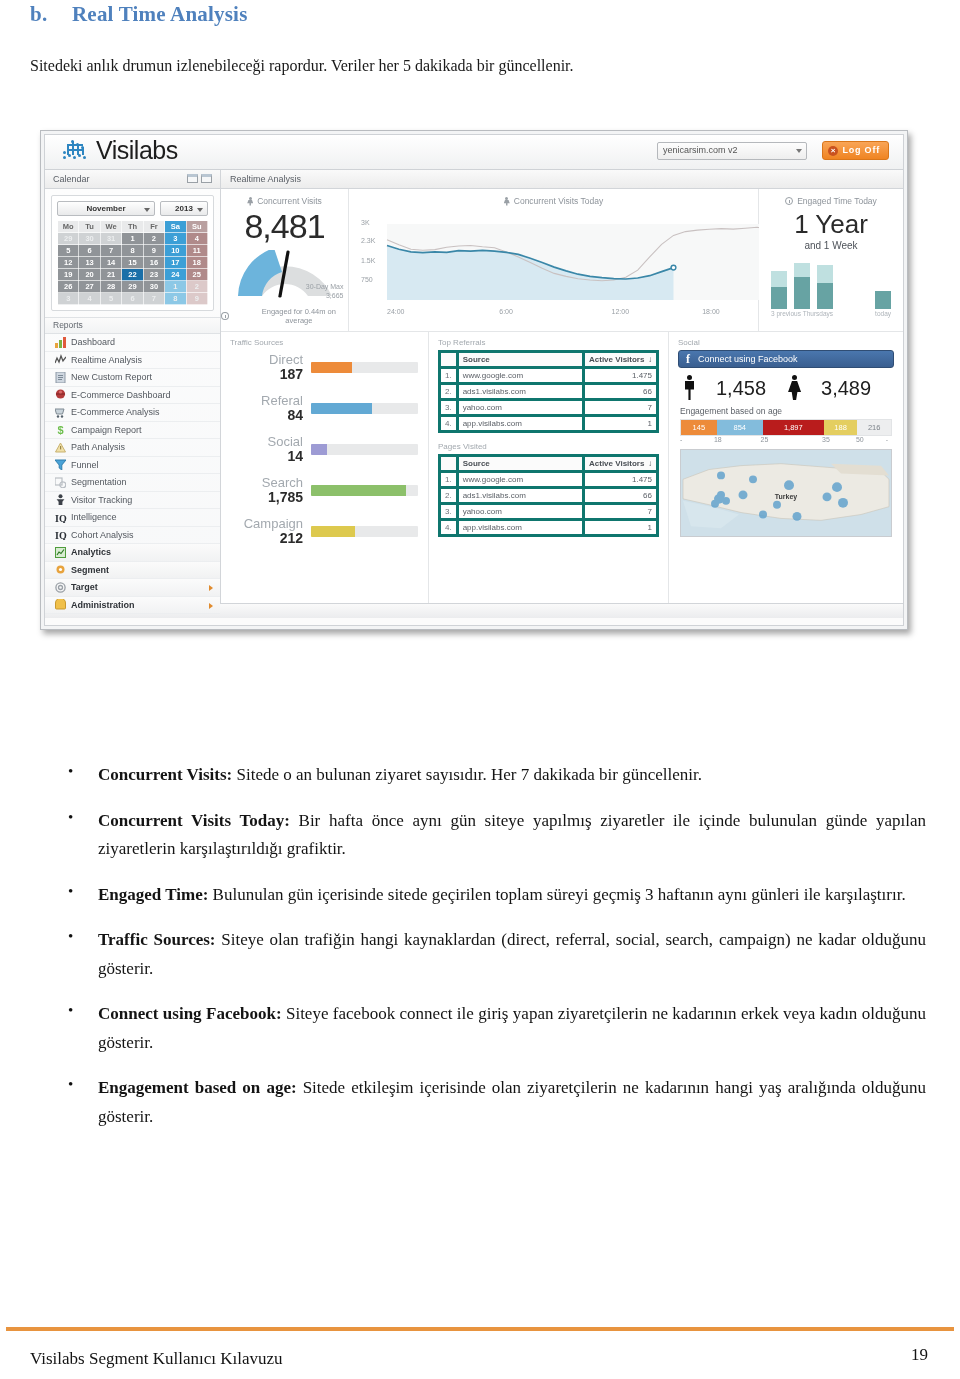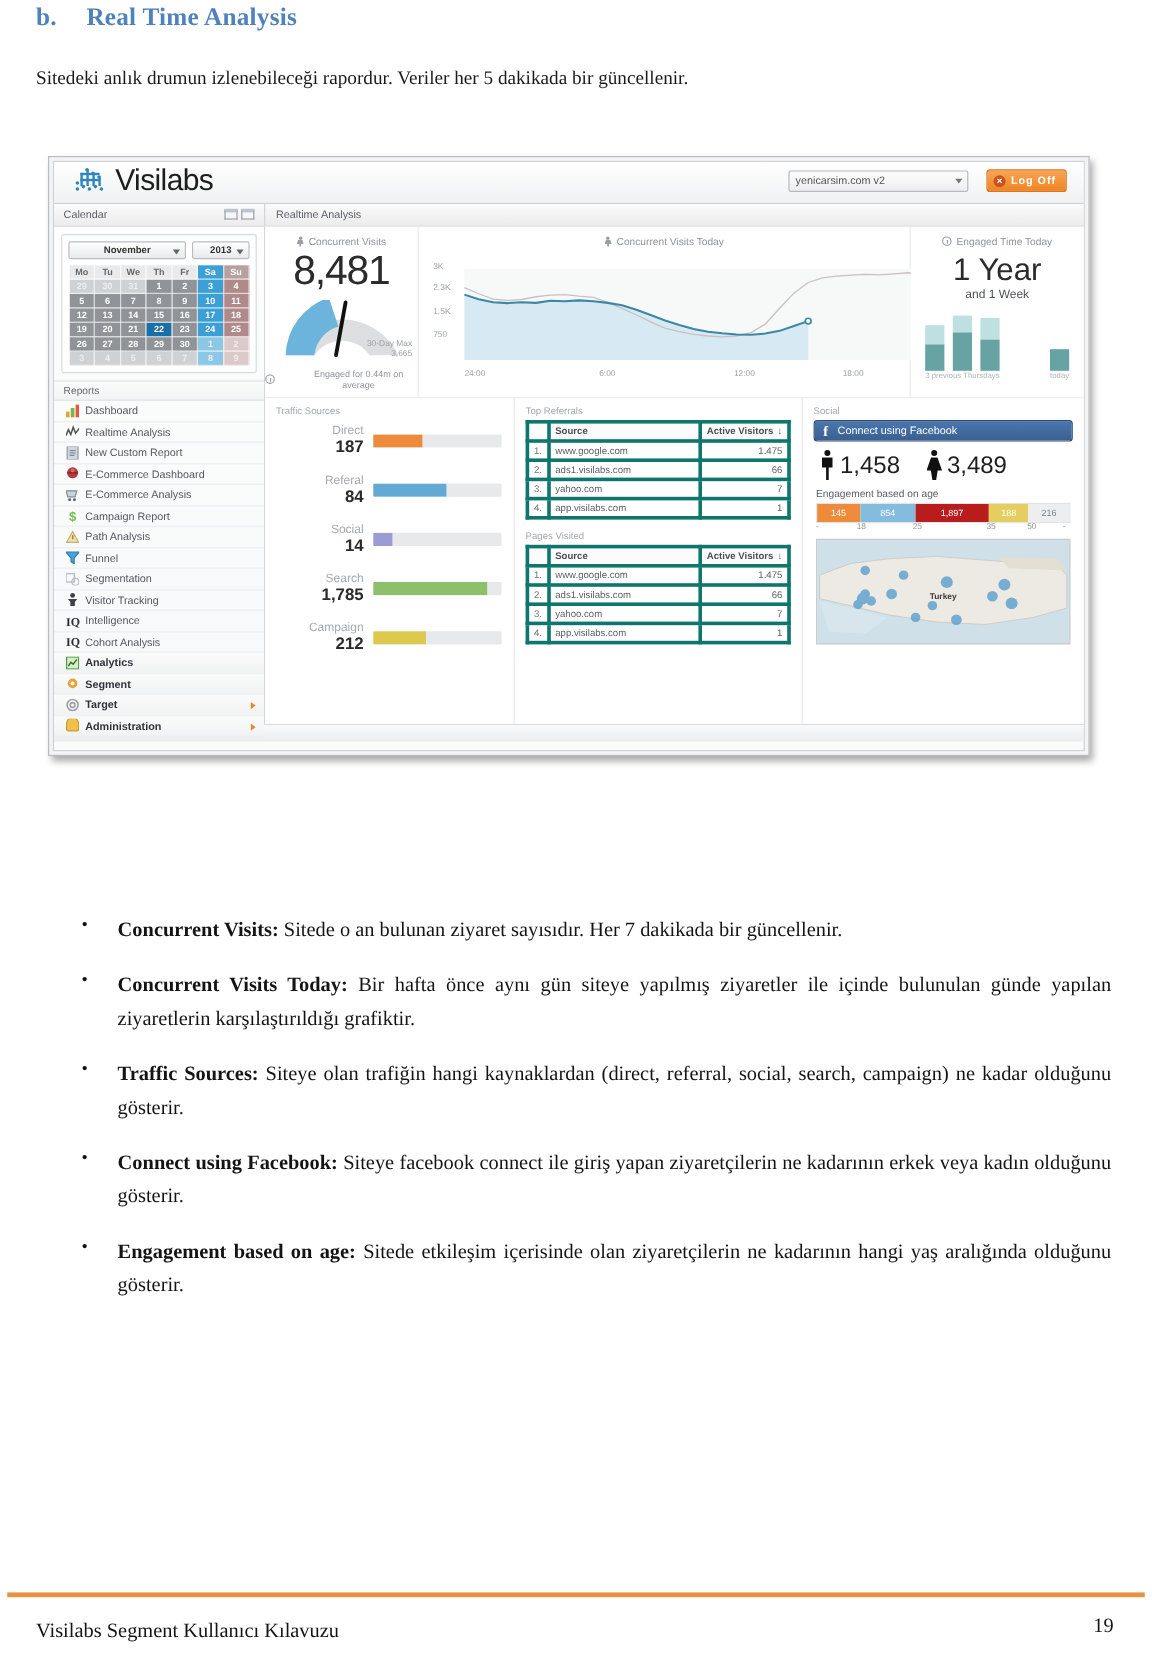--- a/index.html
+++ b/index.html
@@ -204,21 +204,21 @@
   .eng-cap { display:flex; justify-content:space-between; margin:1px 12px 0;
      font-family:"Liberation Sans", sans-serif; font-size:6.5px; color:#aeb4ba; }
 
   .row-bot { display:flex; flex:1; }
   .col { position:relative; border-right:1px solid #e4e6e8; background:#fff; }
   .col-ttl { font-family:"Liberation Sans", sans-serif; font-size:8px; color:#a3a9af; padding:6px 0 0 9px; }
 
   .col-traffic { width:208px; }
   .tr-row { display:flex; align-items:center; gap:8px; padding:0 10px 0 6px; height:41px; }
   .tr-lab { width:76px; text-align:right; font-family:"Liberation Sans", sans-serif; line-height:1.05; }
-  .tr-lab .n1 { font-size:10px; color:#a3a9af; }
+  .tr-lab .n1 { font-size:13px; color:#a3a9af; }
   .tr-lab .n2 { font-size:14px; color:#2b2b2b; font-weight:bold; }
   .tr-bar { flex:1; height:11px; background:#e8e9ea; border-radius:1px; position:relative; overflow:hidden; }
   .tr-bar i { position:absolute; left:0; top:0; bottom:0; display:block; }
 
   .col-tables { width:240px; }
   table.dt { width:calc(100% - 18px); margin:3px 9px 0; border-collapse:collapse;
      font-family:"Liberation Sans", sans-serif; font-size:8px; }
   table.dt th, table.dt td { border:3px solid #0f766e; padding:2px 4px; height:15px; }
   table.dt th { background:#fbfbfb; color:#4a4f55; font-weight:bold; }
   table.dt th.src { text-align:left; }
@@ -231,21 +231,21 @@
   .col-social { flex:1; border-right:none; }
   .fb-btn {
     margin:3px 9px 0; height:18px; border-radius:3px;
     background:linear-gradient(#4a77ae,#3a5f90);
     border:1px solid #2f4d74; color:#fff;
     font-family:"Liberation Sans", sans-serif; font-size:9px;
     display:flex; align-items:center; gap:8px; padding-left:7px;
   }
   .fb-f { font-family:"Liberation Serif", serif; font-weight:bold; font-size:12px; line-height:12px; }
   .gender { display:flex; align-items:center; gap:6px; margin:7px 0 0 14px; }
-  .g-item { display:flex; align-items:center; gap:4px; }
+  .g-item { display:flex; align-items:center; gap:20px; }
   .g-item .num { font-family:"Liberation Sans", sans-serif; font-size:20px; color:#1e1e1e; font-weight:300; }
   .ico-man, .ico-woman { width:13px; height:26px; position:relative; }
   .ico-man::before, .ico-woman::before {
     content:""; position:absolute; left:4px; top:0; width:5px; height:5px; border-radius:50%; background:#111; }
   .ico-man::after { content:""; position:absolute; left:2px; top:6px; width:9px; height:19px; background:#111;
     clip-path:polygon(0 0,100% 0,100% 45%,62% 45%,62% 100%,38% 100%,38% 45%,0 45%); }
   .ico-woman::after { content:""; position:absolute; left:0; top:6px; width:13px; height:19px; background:#111;
     clip-path:polygon(30% 0,70% 0,100% 58%,72% 58%,62% 100%,38% 100%,28% 58%,0 58%); }
   .age-ttl { font-family:"Liberation Sans", sans-serif; font-size:8.5px; color:#5a5f66; margin:5px 0 3px 11px; }
   .age-bar { display:flex; height:17px; margin:0 11px; border:1px solid #e2e4e6; }
@@ -810,20 +810,21 @@
     </div>
   </div>
 
   <div class="app-statusbar"></div>
  </div>
 </div>
 
 <div class="bullets" id="bullets">
     <p class="bl"><b>Concurrent Visits:</b><span> Sitede o an bulunan ziyaret sayısıdır. Her 7 dakikada bir güncellenir.</span></p>
     <p class="bl"><b>Concurrent Visits Today:</b><span> Bir hafta önce aynı gün siteye yapılmış ziyaretler ile içinde bulunulan günde yapılan ziyaretlerin karşılaştırıldığı grafiktir.</span></p>
+    <p class="bl"><b>Engaged Time:</b><span> Bulunulan gün içerisinde sitede geçirilen toplam süreyi geçmiş 3 haftanın aynı günleri ile karşılaştırır.</span></p>
     <p class="bl"><b>Traffic Sources:</b><span> Siteye olan trafiğin hangi kaynaklardan (direct, referral, social, search, campaign) ne kadar olduğunu gösterir.</span></p>
     <p class="bl"><b>Connect using Facebook:</b><span> Siteye facebook connect ile giriş yapan ziyaretçilerin ne kadarının erkek veya kadın olduğunu gösterir.</span></p>
     <p class="bl"><b>Engagement based on age:</b><span> Sitede etkileşim içerisinde olan ziyaretçilerin ne kadarının hangi yaş aralığında olduğunu gösterir.</span></p>
   </div>
 
 <div class="foot-rule"></div>
 <div class="foot-l">Visilabs Segment Kullanıcı Kılavuzu</div>
 <div class="foot-r">19</div>
 
 </body></html>

